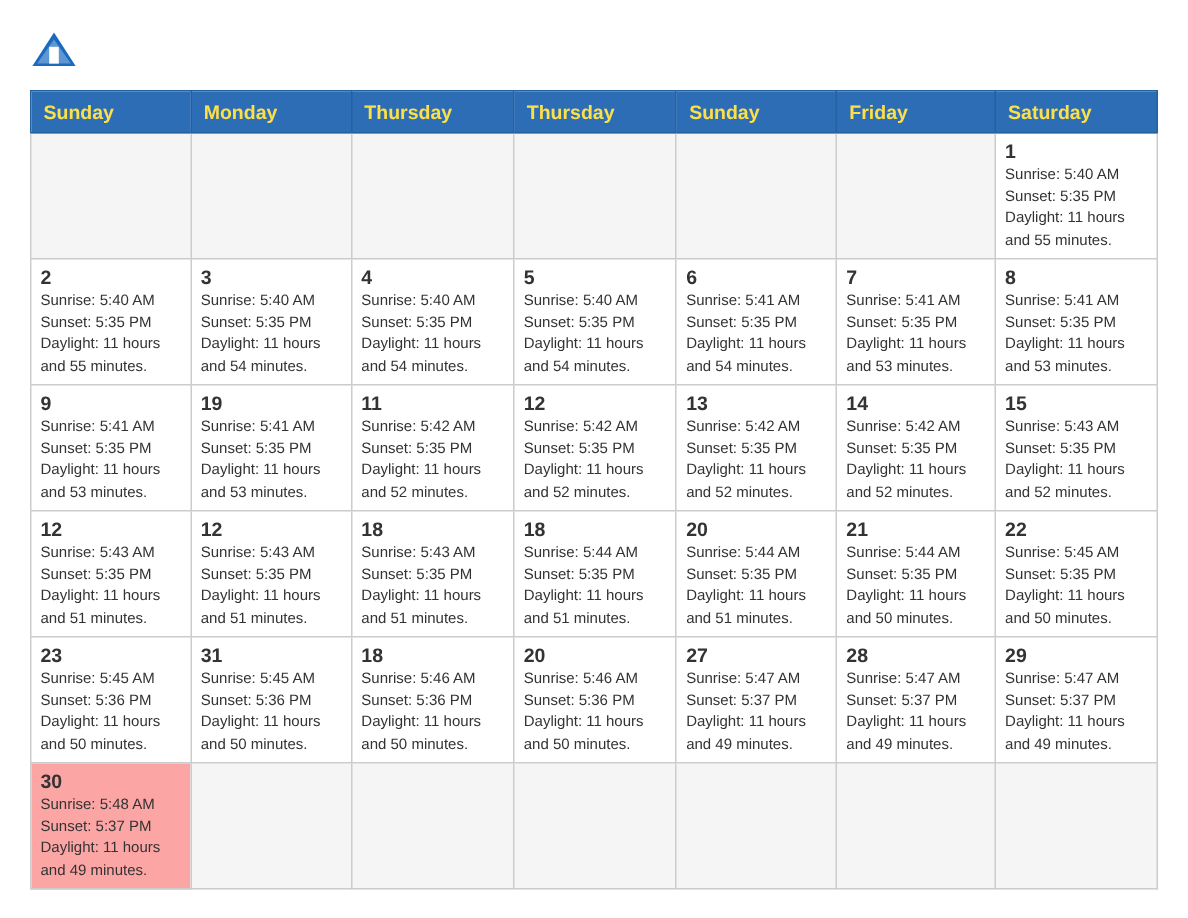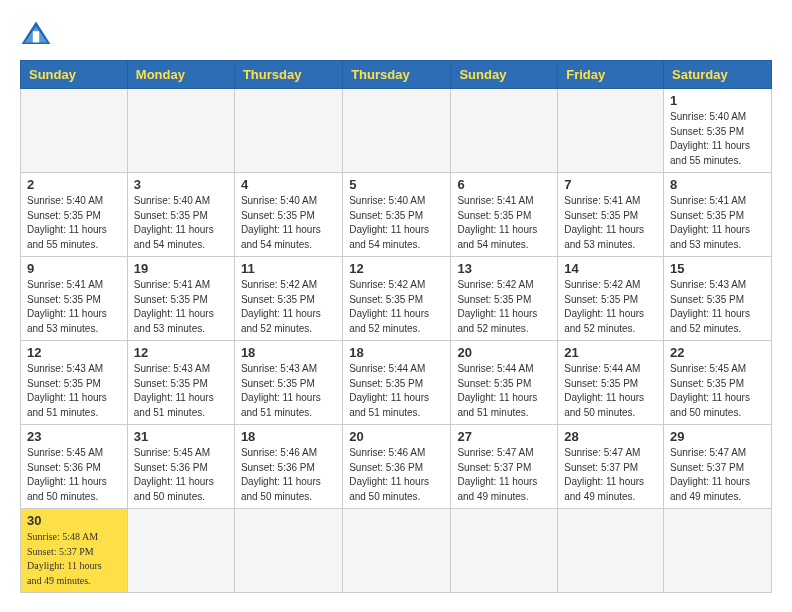--- a/index.html
+++ b/index.html
@@ -81,21 +81,21 @@
     }
     .day-info {
       font-size: 10px;
       line-height: 1.45;
       color: #333;
     }
     .last-row td {
       background: #f5f5f5;
     }
     .last-row td.has-data {
-      background: #fde047;
+      background: #fca5a5;
     }
   </style>
 </head>
 <body>
 
 <div class="page">
   <div class="header">
     <div class="logo">
       <svg class="logo-icon" viewBox="0 0 40 35">
         <polygon points="20,2 38,30 2,30" fill="#1a6abf"></polygon>
@@ -342,21 +342,21 @@
             <div class="day-number">29</div>
             <div class="day-info" style="white-space: pre-line;">Sunrise: 5:47 AM
 Sunset: 5:37 PM
 Daylight: 11 hours
 and 49 minutes.</div>
           </td>
         </tr>
         <tr class="last-row">
           <td class="has-data">
             <div class="day-number">30</div>
-            <div class="day-info" style="white-space: pre-line; font-family: Liberation Serif, serif;">Sunrise: 5:48 AM
+            <div class="day-info" style="white-space: pre-line;">Sunrise: 5:48 AM
 Sunset: 5:37 PM
 Daylight: 11 hours
 and 49 minutes.</div>
           </td>
           <td class="empty"></td>
           <td class="empty"></td>
           <td class="empty"></td>
           <td class="empty"></td>
           <td class="empty"></td>
           <td class="empty"></td>

